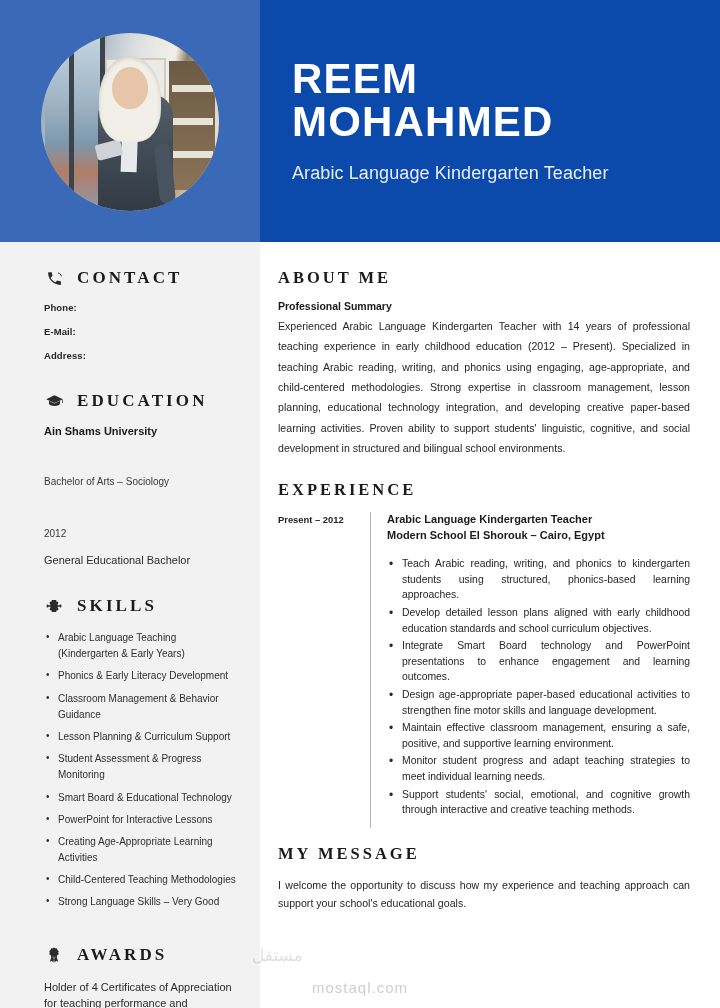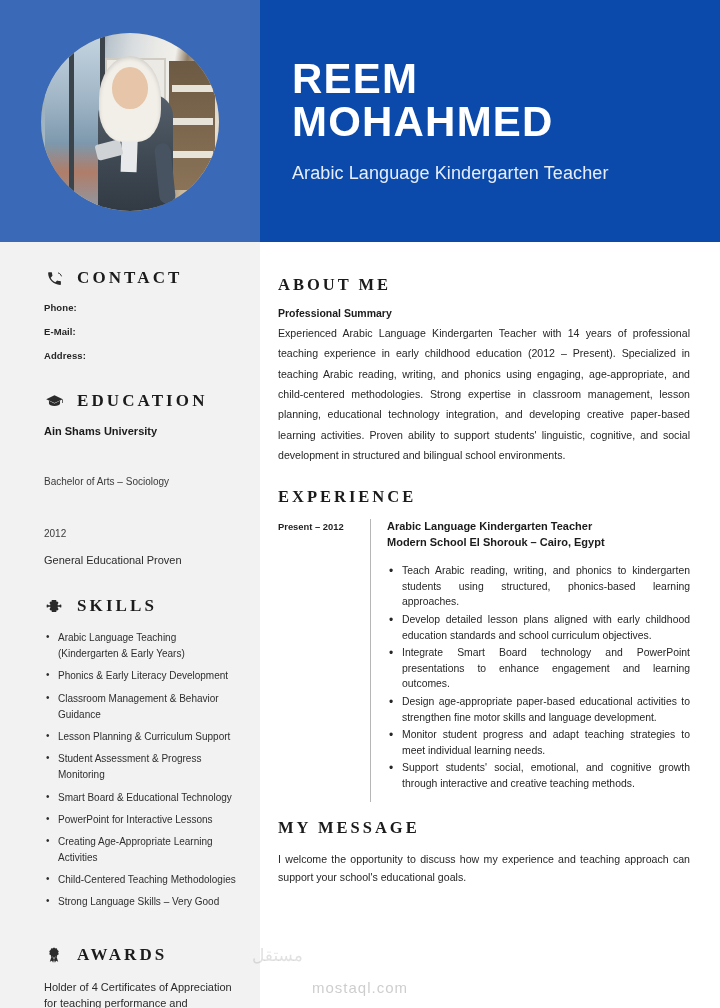--- a/index.html
+++ b/index.html
@@ -242,21 +242,21 @@
   .about-sub {
     font-size: 10.5px; font-weight: bold; color: #1b1b1b;
     margin-bottom: 4px;
   }
   .about-body {
     font-size: 10.6px;
     color: #262626;
     line-height: 1.92;
     text-align: justify;
   }
-  .about-section { margin-bottom: 22px; margin-top: 7px; }
+  .about-section { margin-bottom: 22px; }
 
   
   .exp-section { margin-bottom: 12px; }
   .exp-row { display: flex; }
   .exp-date {
     width: 92px;
     font-size: 9.4px;
     font-weight: bold;
     color: #1f1f1f;
     padding-top: 2px;
@@ -385,21 +385,21 @@
               <path d="M21.6 9.6v4.2h.9V9.6h-.9z"></path>
             </svg>
           </span>
           <span class="sec-title">EDUCATION</span>
         </div>
         <div class="edu-block">
           <div class="edu-school">Ain Shams University</div>
           <div class="edu-degree">Bachelor of Arts – Sociology</div>
           <div class="edu-year">2012</div>
         </div>
-        <div class="edu-extra">General Educational Proven</div>
+        <div class="edu-extra">General Educational Bachelor</div>
       </div>
 
       <div class="skills-section">
         <div class="sec-head">
           <span class="ic">
             <svg width="18" height="18" viewBox="0 0 24 24" fill="#2b2b2b">
               <path d="M9 4h6v2.2c.9-.5 2.1-.2 2.6.8.4.9.1 1.9-.7 2.4V11h2.3c.6-.9 1.8-1.1 2.6-.5v3c-.8.6-2 .4-2.6-.5H17v1.7c.8.5 1.1 1.5.7 2.4-.5 1-1.7 1.3-2.6.8V20H9v-2.1c-.9.5-2.1.2-2.6-.8-.4-.9-.1-1.9.7-2.4V13H4.8c-.6.9-1.8 1.1-2.6.5v-3c.8-.6 2-.4 2.6.5H7V9.4c-.8-.5-1.1-1.5-.7-2.4.5-1 1.7-1.3 2.6-.8V4z"></path>
             </svg>
           </span>
           <span class="sec-title">SKILLS</span>
@@ -447,20 +447,21 @@
         <div class="exp-row">
           <div class="exp-date">Present – 2012</div>
           <div class="exp-right">
             <div class="exp-role">Arabic Language Kindergarten Teacher</div>
             <div class="exp-org">Modern School El Shorouk – Cairo, Egypt</div>
             <ul class="exp-bullets">
               <li>Teach Arabic reading, writing, and phonics to kindergarten students using structured, phonics-based learning approaches.</li>
               <li>Develop detailed lesson plans aligned with early childhood education standards and school curriculum objectives.</li>
               <li>Integrate Smart Board technology and PowerPoint presentations to enhance engagement and learning outcomes.</li>
               <li>Design age-appropriate paper-based educational activities to strengthen fine motor skills and language development.</li>
+              <li>Maintain effective classroom management, ensuring a safe, positive, and supportive learning environment.</li>
               <li>Monitor student progress and adapt teaching strategies to meet individual learning needs.</li>
               <li>Support students' social, emotional, and cognitive growth through interactive and creative teaching methods.</li>
             </ul>
           </div>
         </div>
       </div>
 
       <div class="msg-section">
         <div class="main-sec-title">MY MESSAGE</div>
         <div class="msg-body">I welcome the opportunity to discuss how my experience and teaching approach can support your school's educational goals.</div>

